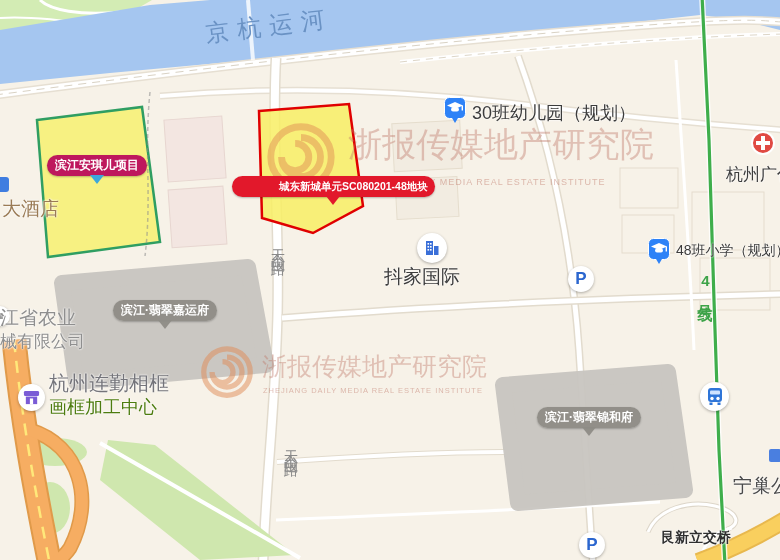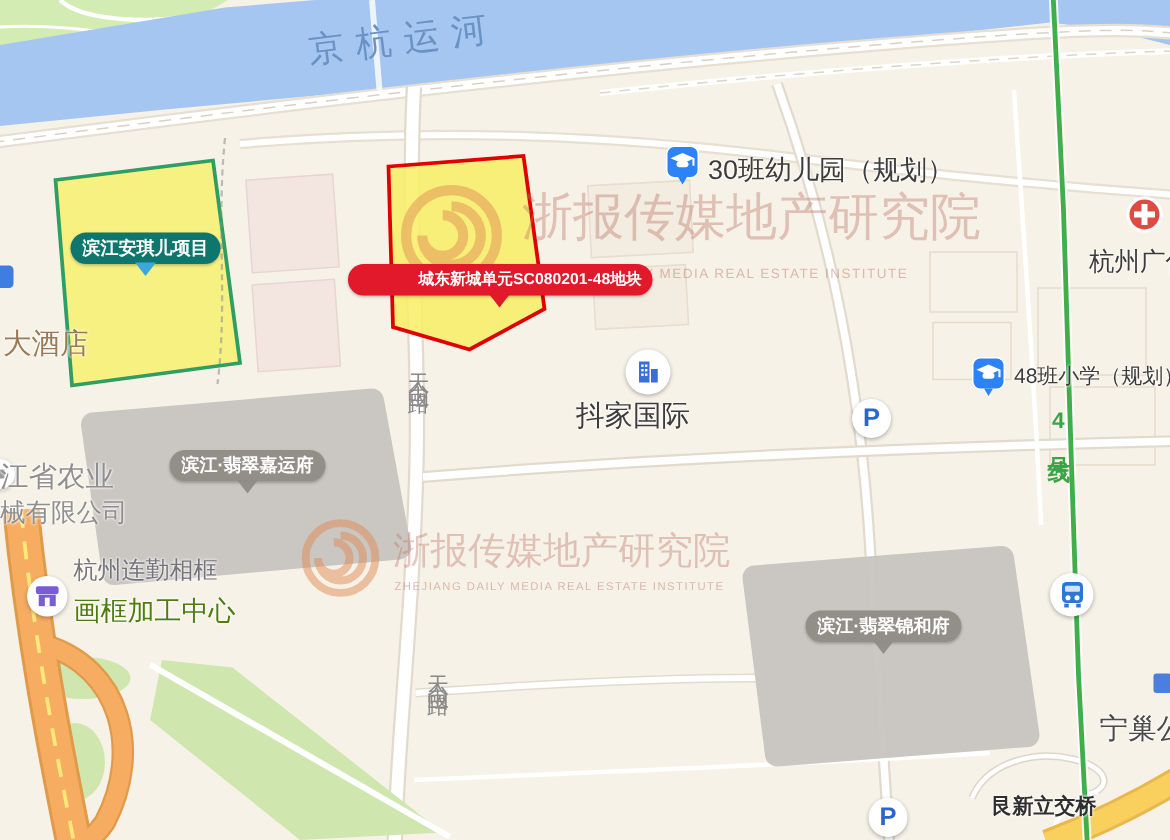--- a/index.html
+++ b/index.html
@@ -6,21 +6,21 @@
   .stage{position:relative;width:780px;height:560px;overflow:hidden;background:#f7f2e8;
          font-family:"Liberation Sans","DejaVu Sans",sans-serif;}
   .abs{position:absolute;}
   .poi-text{position:absolute;color:#3c3c3c;white-space:nowrap;text-shadow:0 0 2px #fff,0 0 2px #fff;}
   .vtext{writing-mode:vertical-rl;text-orientation:upright;}
   .bubble{position:absolute;height:21px;line-height:21px;padding:0 8px;border-radius:11px;
           color:#fff;font-size:12px;font-weight:bold;white-space:nowrap;
           box-shadow:0 1px 2px rgba(0,0,0,.25);}
   .bubble::after{content:"";position:absolute;left:50%;bottom:-8px;margin-left:-7px;
           border:7px solid transparent;border-bottom:none;border-top-width:9px;}
-  .bubble.blue{background:#0f766e;}   .bubble.blue::after{border-top-color:#3da7db;}
+  .bubble.blue{background:#be185d;}   .bubble.blue::after{border-top-color:#3da7db;}
   .bubble.red{background:#e2182b;font-size:10.5px;padding:0 7px;}
   .bubble.red::after{border-top-color:#e2182b;}
   .bubble.gray{background:rgba(142,140,134,.95);}
   .bubble.gray::after{border-top-color:rgba(142,140,134,.95);}
   .circle-icon{position:absolute;background:#fff;border-radius:50%;display:flex;
           align-items:center;justify-content:center;box-shadow:0 1px 3px rgba(0,0,0,.3);}
   .p-icon{width:26px;height:26px;color:#2b66cf;font-weight:bold;font-size:17px;}
   .wm{position:absolute;pointer-events:none;}
   .wm-text{position:absolute;font-weight:normal;color:rgba(190,118,102,.40);white-space:nowrap;text-align:center;}
   .wm-sub{position:absolute;color:rgba(190,118,102,.48);white-space:nowrap;letter-spacing:1px;}
@@ -174,38 +174,38 @@
       <rect x="4.5" y="7" width="1.6" height="1.6"></rect>
           <rect x="7" y="7" width="1.6" height="1.6"></rect>
       <rect x="4.5" y="10" width="1.6" height="1.6"></rect>
           <rect x="7" y="10" width="1.6" height="1.6"></rect>
         </g>
     </svg>
   </div>
   <div class="poi-text" style="left:384px;top:264px;font-size:19px;">抖家国际</div>
 
   <div class="abs" style="left:-6px;top:177px;width:15px;height:15px;background:#3f7de0;border-radius:3px;"></div>
-  <div class="poi-text" style="left:2px;top:216px;font-size:19px;color:#9a7b55;">大酒店</div>
+  <div class="poi-text" style="left:2px;top:196px;font-size:19px;color:#9a7b55;">大酒店</div>
 
   <div class="circle-icon" style="left:-10px;top:306px;width:20px;height:20px;">
     <svg width="10" height="10">
         <rect x="2" y="2" width="6" height="6" fill="#9a9a9a"></rect>
       </svg>
   </div>
   <div class="poi-text" style="left:0;top:305px;font-size:19px;color:#8f8f8f;">江省农业</div>
   <div class="poi-text" style="left:0px;top:330px;font-size:17px;color:#8f8f8f;">械有限公司</div>
 
   <div class="circle-icon" style="left:18px;top:384px;width:27px;height:27px;">
     <svg width="19" height="17" viewBox="0 0 20 18">
       <rect x="2" y="2" width="16" height="5.5" rx="1.5" fill="#7a5cd6"></rect>
       <rect x="4" y="8" width="12" height="8" fill="#7a5cd6"></rect>
       <rect x="8.3" y="10" width="3.4" height="6" fill="#fff"></rect>
     </svg>
   </div>
-  <div class="poi-text" style="left:49px;top:370px;font-size:16px;color:#74747a;">杭州连勤相框</div>
+  <div class="poi-text" style="left:49px;top:370px;font-size:20px;color:#74747a;">杭州连勤相框</div>
   <div class="poi-text" style="left:49px;top:395px;font-size:18px;color:#4d7c0f;">画框加工中心</div>
 
   <div class="circle-icon p-icon" style="left:568px;top:266px;">P</div>
   <div class="circle-icon p-icon" style="left:579px;top:532px;">P</div>
 
   <div class="circle-icon" style="left:700px;top:382px;width:29px;height:29px;">
     <svg width="20" height="21" viewBox="0 0 20 21">
       <rect x="3" y="2" width="14" height="14" rx="3" fill="#2e75d8"></rect>
       <rect x="5" y="4.5" width="10" height="4" rx="1" fill="#cfe3ff"></rect>
       <circle cx="7" cy="12.5" r="1.7" fill="#fff"></circle>

